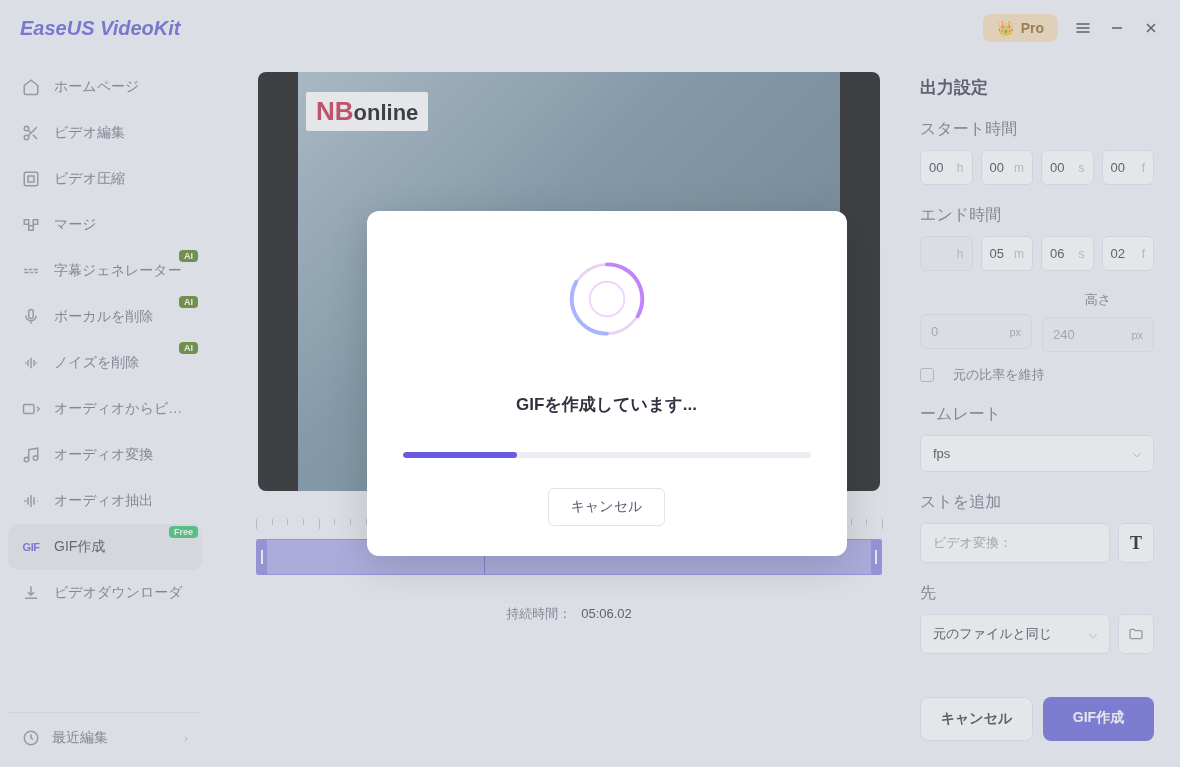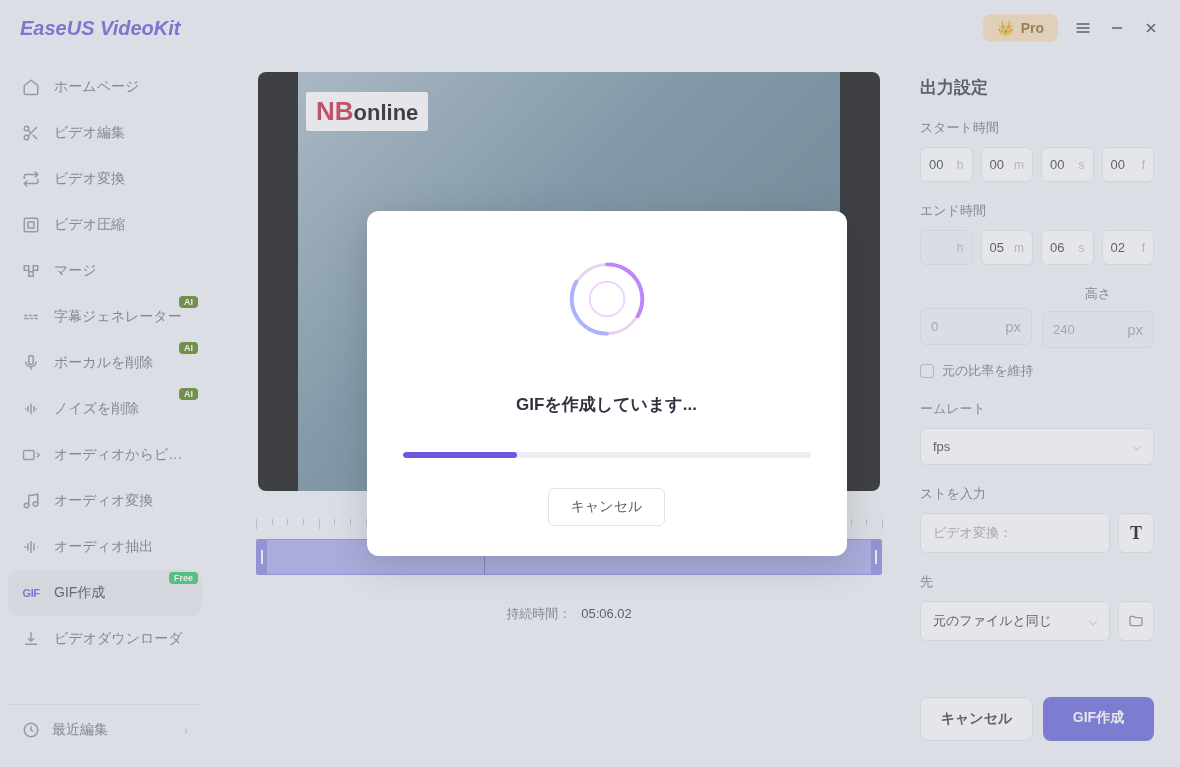--- a/index.html
+++ b/index.html
@@ -14,54 +14,54 @@
 .sidebar { width: 210px; padding: 8px 8px 0 8px; display: flex; flex-direction: column; }
 .sidebar-list { flex: 1; }
 .sidebar-item { position: relative; display: flex; align-items: center; gap: 14px; padding: 14px 14px; border-radius: 10px; cursor: pointer; color: #6b6e7a; font-size: 14px; }
 .sidebar-item.active { background: #e7e8ef; color: #3b3e4a; }
 .sidebar-icon { width: 18px; height: 18px; display: flex; align-items: center; justify-content: center; color: #888a97; }
 .sidebar-item.active .sidebar-icon { color: #5856d6; }
 .gif-icon { font-size: 11px; font-weight: 700; color: #5856d6; letter-spacing: -0.5px; }
 .badge { position: absolute; top: 2px; right: 4px; padding: 1px 5px; border-radius: 4px; font-size: 9px; font-weight: 700; color: #fff; }
 .badge-ai { background: #4d7c0f; }
 .badge-free { background: #22c55e; }
-.sidebar-foot { border-top: 1px solid #e1e2ea; padding: 16px 14px 28px; display: flex; align-items: center; justify-content: space-between; color: #6b6e7a; font-size: 14px; cursor: pointer; }
+.sidebar-foot { border-top: 1px solid #e1e2ea; padding: 16px 14px 20px; display: flex; align-items: center; justify-content: space-between; color: #6b6e7a; font-size: 14px; cursor: pointer; }
 .main { flex: 1; padding: 16px 0 24px 24px; display: flex; flex-direction: column; align-items: center; }
 .preview { width: 622px; height: 419px; background: #000; border-radius: 8px; overflow: hidden; position: relative; }
 .preview-video { position: absolute; left: 40px; right: 40px; top: 0; bottom: 0; background: linear-gradient(135deg, #a3b8c5 0%, #6b8a9a 40%, #4a6575 100%); }
 .preview-logo { position: absolute; top: 20px; left: 48px; background: #fff; padding: 4px 10px; border-radius: 2px; font-weight: 700; font-size: 22px; }
 .preview-logo .nb { color: #c41e3a; font-size: 26px; }
 .timeline-area { width: 626px; margin-top: 28px; }
 .ruler { height: 14px; position: relative; margin-bottom: 6px; }
 .ruler-tick { position: absolute; top: 0; width: 1px; height: 6px; background: #b8bac5; }
 .ruler-tick.major { height: 10px; }
 .playhead { position: absolute; top: -4px; width: 10px; height: 18px; background: #d0d2dd; border: 1px solid #a8aab5; border-radius: 3px; left: 36%; }
 .range-bar { height: 36px; background: #a6a6e8; border: 1px solid #8381df; border-radius: 2px; position: relative; }
 .range-handle { position: absolute; top: 0; bottom: 0; width: 10px; background: #8381df; display: flex; align-items: center; justify-content: center; cursor: ew-resize; }
 .range-handle.left { left: 0; border-radius: 2px 0 0 2px; }
 .range-handle.right { right: 0; border-radius: 0 2px 2px 0; }
 .range-handle::after { content: ''; width: 2px; height: 14px; background: #fff; }
 .range-divider { position: absolute; left: 36.3%; top: 0; bottom: 0; width: 1px; background: #6865d4; }
 .duration { margin-top: 30px; font-size: 13px; color: #6b6e7a; text-align: center; }
 .duration-val { margin-left: 10px; color: #303240; }
 .panel { width: 276px; padding: 20px 26px 0 16px; display: flex; flex-direction: column; }
 .panel-title { font-size: 17px; font-weight: 600; color: #303240; margin-bottom: 20px; }
-.field-label { font-size: 13px; color: #6b6e7a; margin-bottom: 10px; }
+.field-label { font-size: 16px; color: #6b6e7a; margin-bottom: 10px; }
 .time-row { display: flex; gap: 8px; margin-bottom: 20px; }
 .time-box { flex: 1; background: #fff; border: 1px solid #e1e2ea; border-radius: 6px; padding: 9px 8px; display: flex; align-items: center; justify-content: space-between; font-size: 13px; }
 .time-box.disabled { background: #f0f1f6; color: #9b9daa; }
 .time-val { color: #303240; }
 .time-box.disabled .time-val { color: #b2b4c0; }
 .time-unit { color: #b2b4c0; font-size: 12px; }
 .dim-row { display: flex; gap: 10px; margin-bottom: 14px; }
 .dim-col { flex: 1; }
 .dim-label { text-align: center; font-size: 13px; color: #6b6e7a; margin-bottom: 8px; }
 .dim-box { background: #f0f1f6; border: 1px solid #e1e2ea; border-radius: 6px; padding: 9px 10px; display: flex; align-items: center; justify-content: space-between; font-size: 13px; color: #9b9daa; }
-.dim-unit { font-size: 15px; }
-.check-row { display: flex; align-items: center; gap: 8px; margin-bottom: 20px; font-size: 13px; color: #6b6e7a; }
+.dim-unit { font-size: 11px; }
+.check-row { display: flex; align-items: center; gap: 19px; margin-bottom: 20px; font-size: 13px; color: #6b6e7a; }
 .checkbox { width: 14px; height: 14px; border: 1.5px solid #b2b4c0; border-radius: 3px; }
 .select-row { display: flex; align-items: center; justify-content: space-between; background: #fff; border: 1px solid #e1e2ea; border-radius: 6px; padding: 10px 12px; font-size: 13px; color: #303240; cursor: pointer; margin-bottom: 20px; }
 .text-row { display: flex; gap: 8px; margin-bottom: 20px; }
 .text-input { flex: 1; background: #fff; border: 1px solid #e1e2ea; border-radius: 6px; padding: 10px 12px; font-size: 13px; color: #9b9daa; }
 .text-btn { width: 36px; background: #fff; border: 1px solid #e1e2ea; border-radius: 6px; display: flex; align-items: center; justify-content: center; cursor: pointer; font-weight: 700; font-family: serif; font-size: 18px; }
 .save-row { display: flex; gap: 8px; }
 .save-select { flex: 1; }
 .folder-btn { width: 36px; background: #fff; border: 1px solid #e1e2ea; border-radius: 6px; display: flex; align-items: center; justify-content: center; cursor: pointer; }
 .action-row { display: flex; gap: 10px; margin-top: auto; padding-bottom: 26px; }
 .btn { flex: 1; padding: 12px 0; border-radius: 8px; font-size: 14px; font-weight: 600; text-align: center; cursor: pointer; }
@@ -119,28 +119,20 @@
         </div>
         <div class="sidebar-item">
           <span class="sidebar-icon">
               <svg width="18" height="18" viewBox="0 0 24 24" fill="none" stroke="currentColor" stroke-width="2">
                 <circle cx="6" cy="6" r="3"></circle>
                 <circle cx="6" cy="18" r="3"></circle>
                 <path d="M20 4L8.12 15.88M14.47 14.48L20 20M8.12 8.12L12 12"></path>
               </svg>
             </span>
           <span>ビデオ編集</span>
-        </div>
-        <div class="sidebar-item">
-          <span class="sidebar-icon">
-              <svg width="18" height="18" viewBox="0 0 24 24" fill="none" stroke="currentColor" stroke-width="2">
-                <path d="M17 2l4 4-4 4M3 12V8a2 2 0 012-2h16M7 22l-4-4 4-4M21 12v4a2 2 0 01-2 2H3"></path>
-              </svg>
-            </span>
-          <span>ビデオ変換</span>
         </div>
         <div class="sidebar-item">
           <span class="sidebar-icon">
               <svg width="18" height="18" viewBox="0 0 24 24" fill="none" stroke="currentColor" stroke-width="2">
                 <rect x="3" y="3" width="18" height="18" rx="2"></rect>
                 <path d="M8 8h8v8H8z"></path>
               </svg>
             </span>
           <span>ビデオ圧縮</span>
         </div>
@@ -358,21 +350,21 @@
       </div>
       <div class="check-row">
         <span class="checkbox"></span>
         <span>元の比率を維持</span>
       </div>
       <div class="field-label">ームレート</div>
       <div class="select-row">
         <span>fps</span>
         <span class="chev">⌵</span>
       </div>
-      <div class="field-label">ストを入力</div>
+      <div class="field-label">ストを追加</div>
       <div class="text-row">
         <div class="text-input">ビデオ変換：</div>
         <div class="text-btn">T</div>
       </div>
       <div class="field-label">先</div>
       <div class="save-row" style="margin-bottom:20px">
         <div class="select-row save-select" style="margin-bottom:0">
           <span>元のファイルと同じ</span>
           <span class="chev">⌵</span>
         </div>

